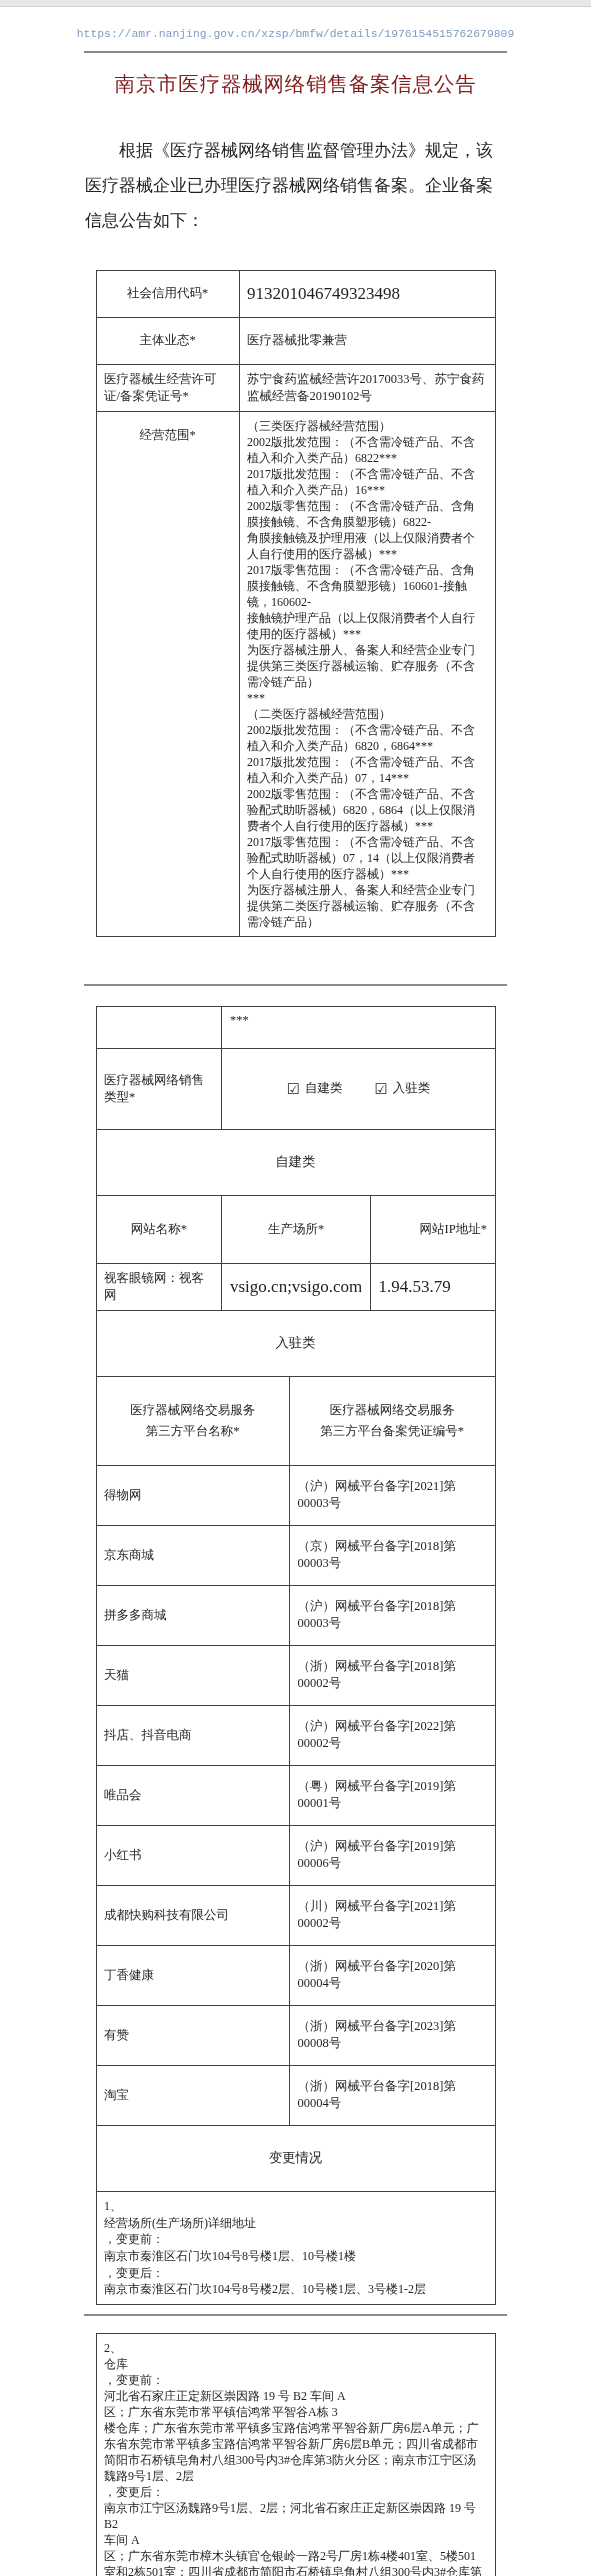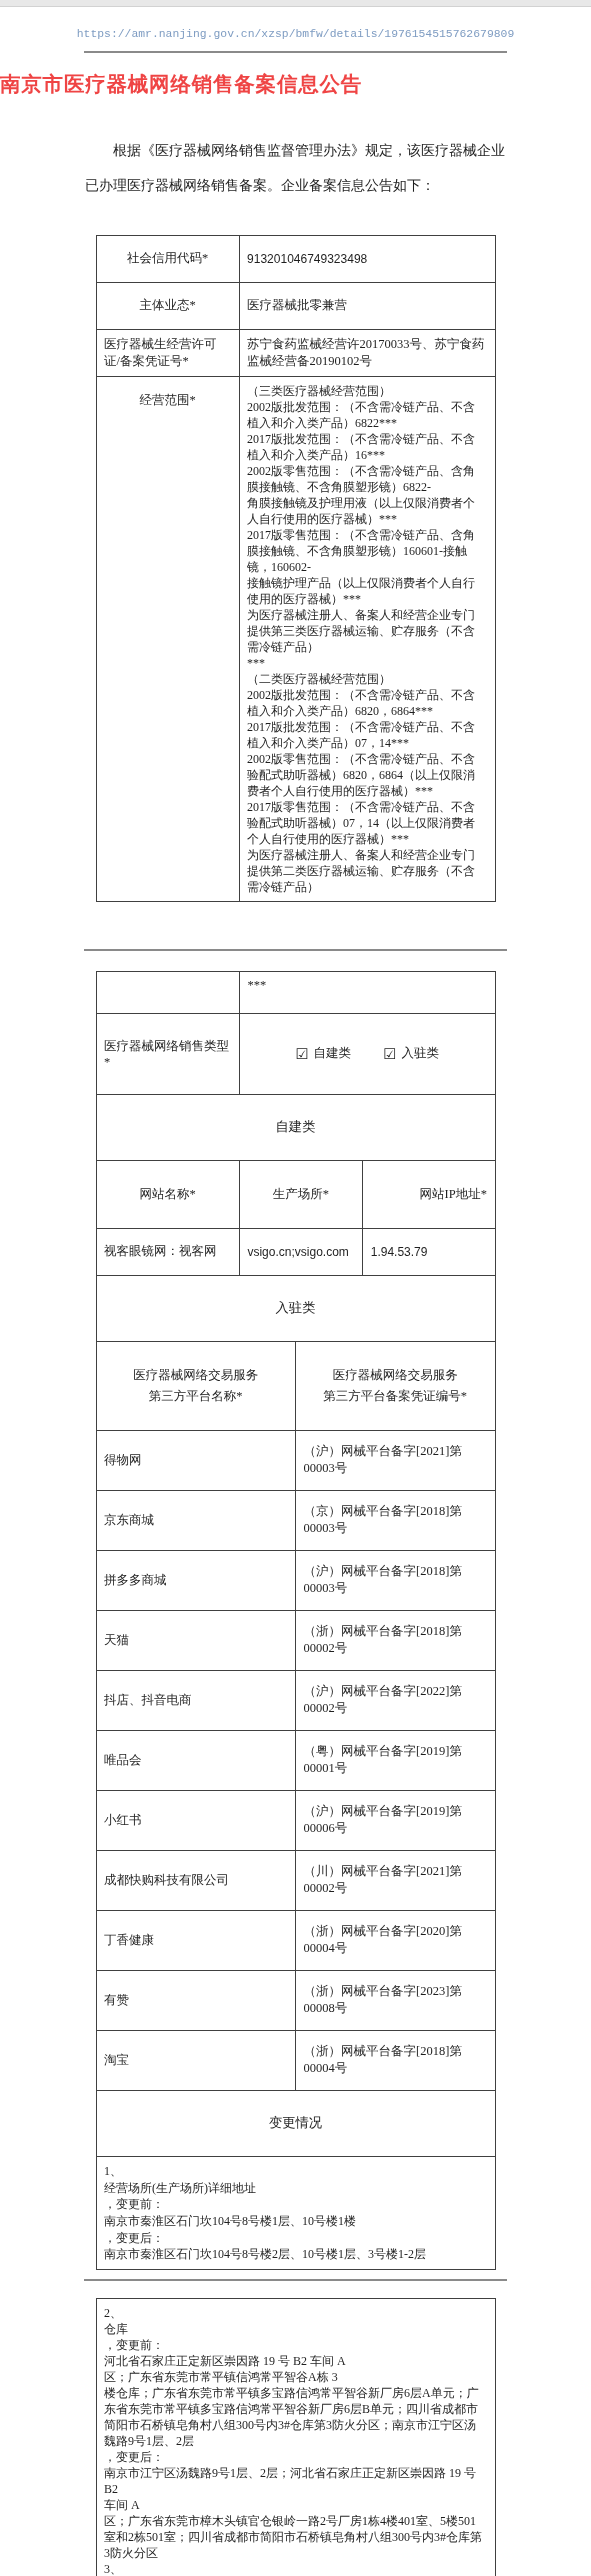--- a/index.html
+++ b/index.html
@@ -25,30 +25,30 @@
   .divider {
     width: 423px;
     height: 2.3px;
     background: #8a8a8a;
     margin: 10.6px auto 0 auto;
   }
   .divider.d2 { margin-top: 47px; }
   .divider.d3 { margin-top: 9px; }
   h1.title {
     margin: 16.7px 0 0 0;
-    text-align: left;
+    text-align: center;
     font-size: 20.5px;
-    font-weight: 700;
+    font-weight: 400;
     letter-spacing: 0.8px;
-    color: #ef4444;
+    color: #7f1d1d;
   }
   p.intro {
     width: 421px;
     margin: 35px auto 0 auto;
-    font-size: 14px;
+    font-size: 17px;
     line-height: 35px;
     text-indent: 2em;
   }
   table.tbl {
     width: 400px;
     margin: 32px auto 0 auto;
     border-collapse: collapse;
     border: 1.5px solid #404040;
     font-size: 12.5px;
   }
@@ -90,21 +90,21 @@
   .opt { white-space: nowrap; }
   .opt + .opt { margin-left: 29px; }
   .cb {
     font-family: "DejaVu Sans", sans-serif;
     font-size: 14.4px;
     margin-right: 5.3px;
     vertical-align: -1.5px;
   }
   .platform-name { padding-left: 9px; height: 47px; }
   .platform-cert { padding-left: 18px; font-family: Liberation Serif, serif; }
-  .mono { font-family: Liberation Sans, sans-serif; font-size: 12px; }
+  .mono { font-family: Liberation Serif, serif; font-size: 17px; }
 </style>
 </head>
 <body>
 
 <div>
 
   <div class="top-strip"></div>
 
   <div class="url">https://amr.nanjing.gov.cn/xzsp/bmfw/details/1976154515762679809</div>
 

